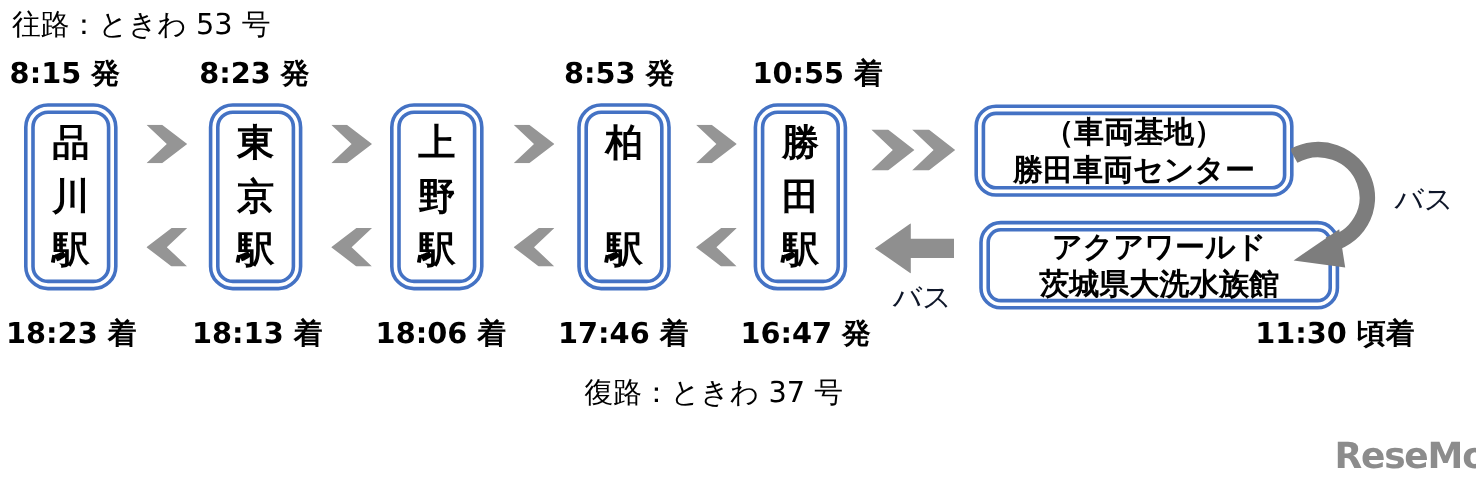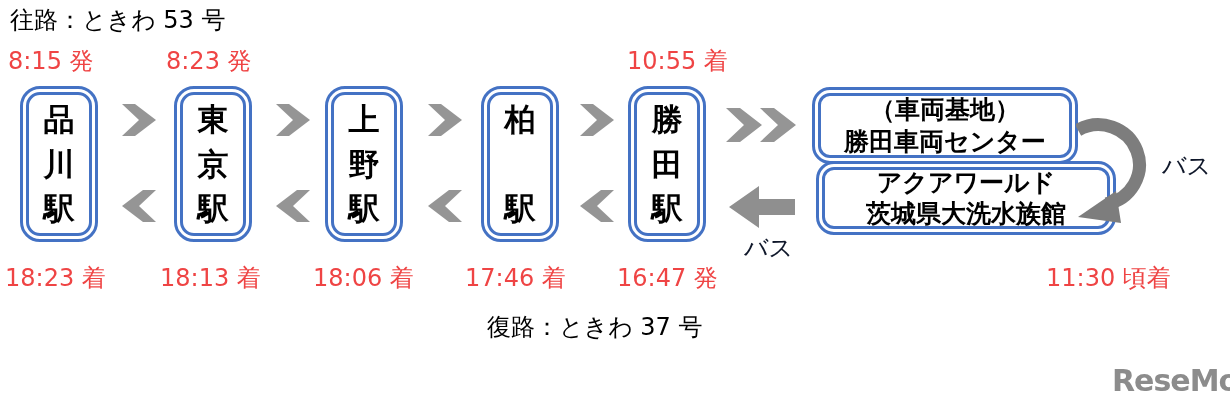--- a/index.html
+++ b/index.html
@@ -2,21 +2,21 @@
 <html><head>
 <meta charset="utf-8">
 <style>
   html,body{margin:0;padding:0;background:#fff;}
   .canvas{
     position:relative;width:1230px;height:407px;background:#ffffff;
     font-family:"DejaVu Sans","Liberation Sans",sans-serif;color:#000;
     overflow:hidden;
   }
   .abs{position:absolute;}
-  .t{font-size:24px;white-space:nowrap;color:#ef4444;}
+  .t{font-size:24px;white-space:nowrap;color:#000000;font-weight:bold;}
   .title{font-size:24px;white-space:nowrap;color:#000;}
   .station{
     width:78px;height:156px;border:3px solid #4472C4;border-radius:20px;
     padding:3px;background:#fff;box-sizing:border-box;
   }
   .station-inner{
     width:100%;height:100%;border:3px solid #4472C4;border-radius:14px;
     display:flex;flex-direction:column;align-items:center;justify-content:space-between;
     padding:9px 0;box-sizing:border-box;font-size:31px;font-weight:700;line-height:1;
   }
@@ -39,20 +39,21 @@
 </head>
 <body>
 
 <div class="canvas">
 
   <div class="abs title" style="left:10px;top:4px">往路：ときわ 53 号</div>
   <div class="abs title" style="left:487px;top:311px">復路：ときわ 37 号</div>
 
   <div class="abs t" style="left:8px;top:45px">8:15 発</div>
   <div class="abs t" style="left:166px;top:45px">8:23 発</div>
+  <div class="abs t" style="left:470px;top:45px">8:53 発</div>
   <div class="abs t" style="left:627px;top:45px">10:55 着</div>
 
   <div class="abs station" style="left:20px;top:86px">
     <div class="station-inner">
       <span>品</span>
       <span>川</span>
       <span>駅</span>
     </div>
   </div>
   <div class="abs station" style="left:174px;top:86px">
@@ -138,21 +139,21 @@
       </svg>
   </div>
   <div class="abs buslabel" style="left:744px;top:232px">バス</div>
 
   <div class="abs facility" style="left:812px;top:87px;width:266px;height:77px">
     <div class="facility-inner">
       <span>（車両基地）</span>
       <span>勝田車両センター</span>
     </div>
   </div>
-  <div class="abs facility" style="left:816px;top:161px;width:300px;height:74px">
+  <div class="abs facility" style="left:816px;top:184px;width:300px;height:74px">
     <div class="facility-inner">
       <span>アクアワールド</span>
       <span>茨城県大洗水族館</span>
     </div>
   </div>
 
   <div class="abs" style="left:1076px;top:114px">
     <svg width="90" height="115" viewBox="0 0 90 115">
       <path d="M 2 16 A 41 40 0 1 1 30 90" stroke="#7D7D7D" stroke-width="13" fill="none"></path>
       <polygon points="2,103 40,77 45,109" fill="#7D7D7D"></polygon>

